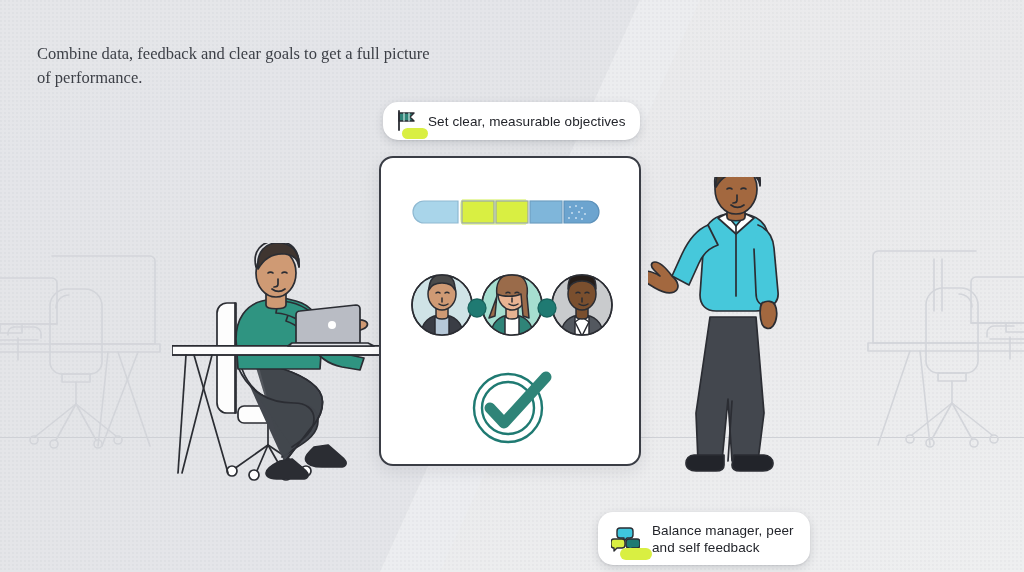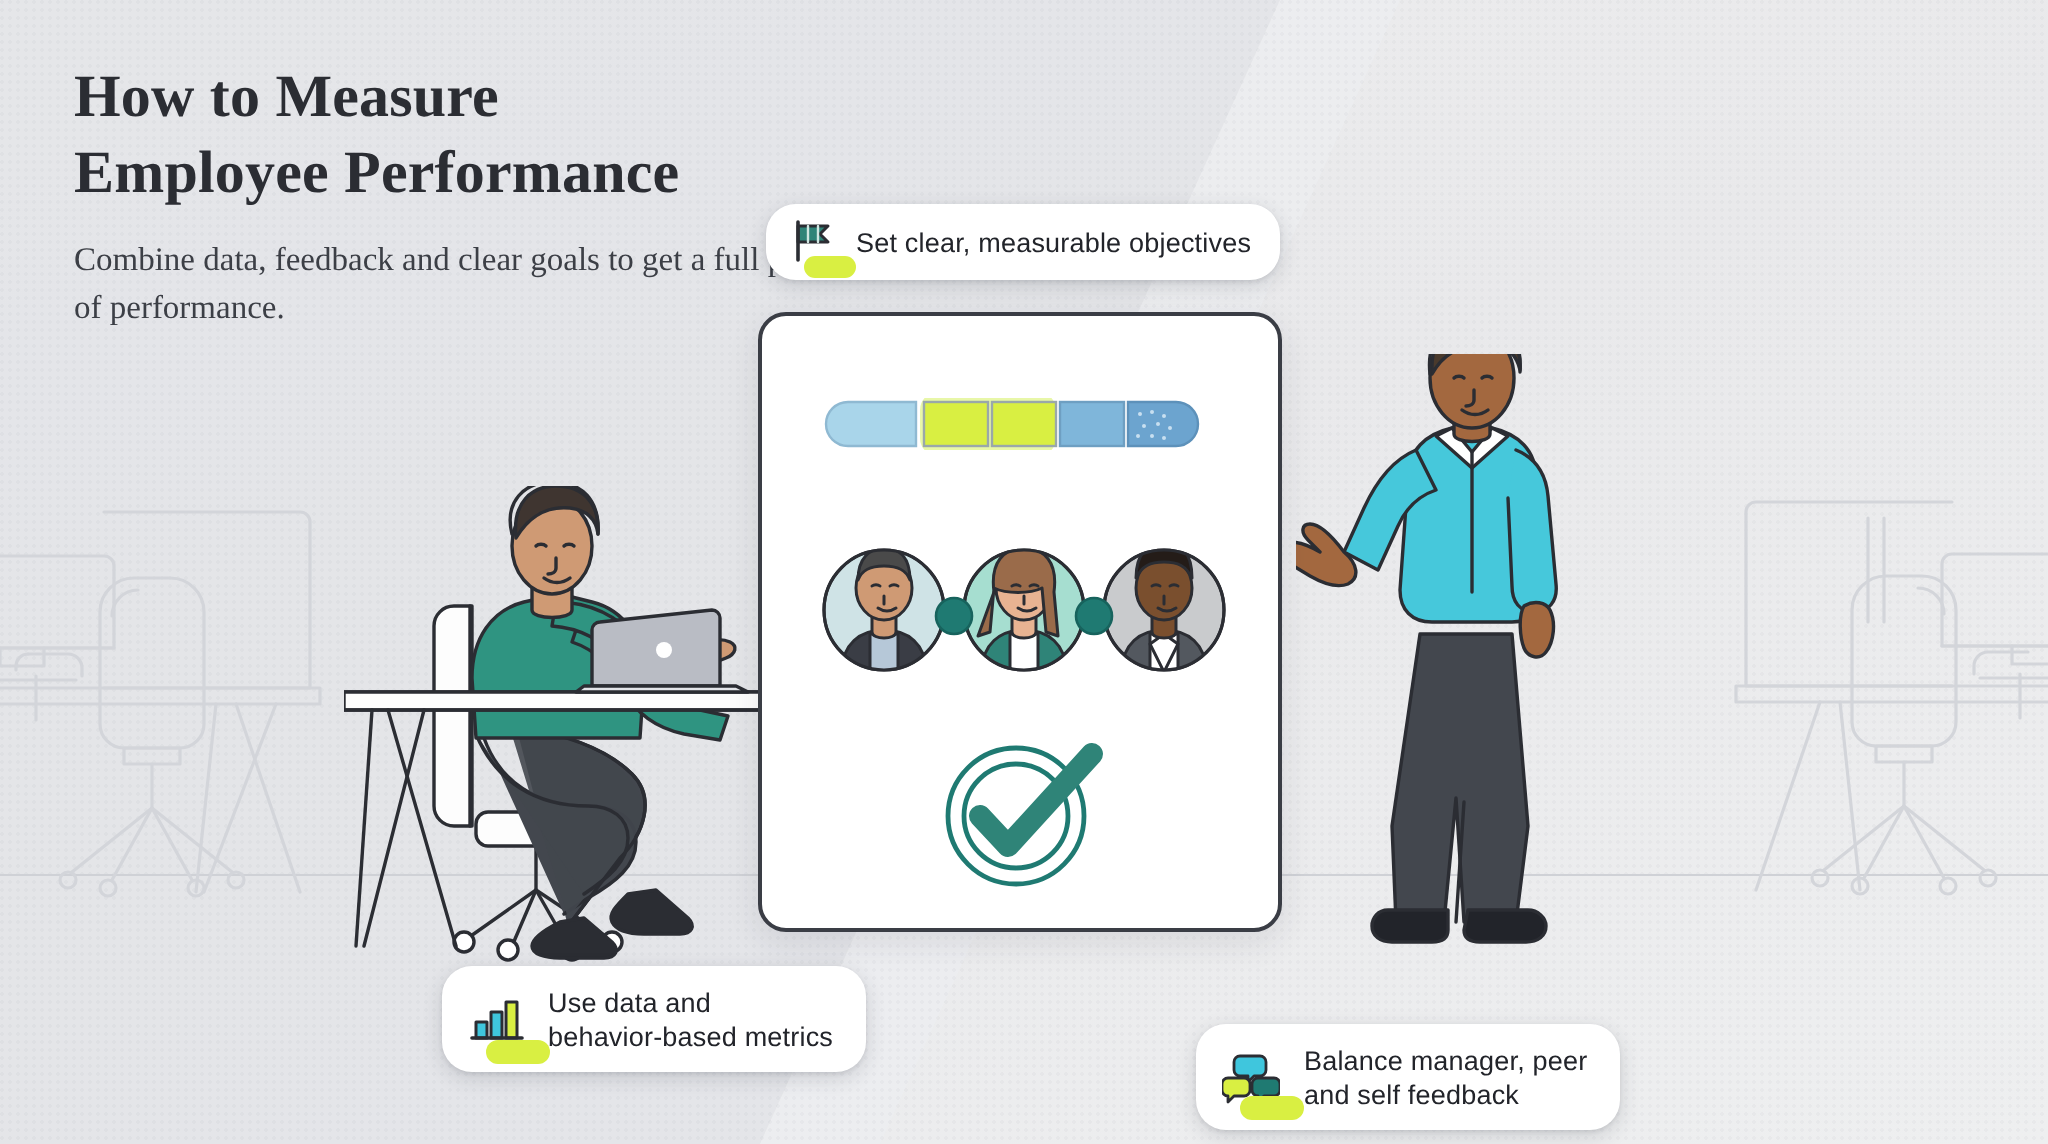--- a/index.html
+++ b/index.html
@@ -143,24 +143,20 @@
       <path d="M86 158 L106 194"></path>
       <path d="M86 158 L126 190"></path>
       <circle cx="44" cy="194" r="4"></circle>
         <circle cx="64" cy="198" r="4"></circle>
       <circle cx="108" cy="198" r="4"></circle>
         <circle cx="128" cy="194" r="4"></circle>
     </svg>
   </div>
 
   <div class="title-wrap">
-    <div class="title">
-      <div>How to Measure</div>
-      <div>Employee Performance</div>
-    </div>
     <div class="subtitle">Combine data, feedback and clear goals to get a full picture of performance.</div>
   </div>
 
   <div class="person" id="person-seated">
     <svg width="212" height="238" viewBox="0 0 212 238" fill="none" stroke="#2b2d33" stroke-width="1.7" stroke-linejoin="round" stroke-linecap="round">
 
       <path d="M45 70 a10 10 0 0 1 10-10 h8 v110 h-8 a10 10 0 0 1-10-10 Z" fill="#fdfdfd"></path>
       <path d="M63 60 h1 v110 h-1"></path>
 
       <path d="M72 163 h48 a6 6 0 0 1 6 6 v5 a6 6 0 0 1-6 6 H72 a6 6 0 0 1-6-6 v-5 a6 6 0 0 1 6-6 Z" fill="#fdfdfd"></path>
@@ -351,33 +347,20 @@
         <path d="M4 4 h15 l-4 4 l4 4 H4 Z" fill="#2f8478"></path>
         <path d="M9 4 v8" stroke="#cfe7e2" stroke-width="1.2"></path>
         <path d="M14 4 v8" stroke="#cfe7e2" stroke-width="1.2"></path>
         <path d="M4 2 v19" stroke-width="1.8"></path>
       </svg>
       <span class="hl"></span>
     </span>
     <span class="txt">Set clear, measurable objectives</span>
   </div>
 
-  <div class="callout" id="callout-metrics">
-    <span class="ico">
-      <svg width="28" height="28" viewBox="0 0 28 28" fill="none" stroke="#2b2d33" stroke-width="1.5" stroke-linejoin="round" stroke-linecap="round">
-        <rect x="4" y="15" width="5.5" height="8" fill="#3fc6dd"></rect>
-        <rect x="11.5" y="10" width="5.5" height="13" fill="#3fc6dd"></rect>
-        <rect x="19" y="5" width="5.5" height="18" fill="#d9ef42"></rect>
-        <path d="M2 23 H27" stroke-width="1.8"></path>
-      </svg>
-      <span class="hl"></span>
-    </span>
-    <span class="txt">Use data and
-behavior-based metrics</span>
-  </div>
 
   <div class="callout" id="callout-feedback">
     <span class="ico">
       <svg width="29" height="27" viewBox="0 0 29 27" fill="none" stroke="#2b2d33" stroke-width="1.4" stroke-linejoin="round" stroke-linecap="round">
         <path d="M9 3 h10 a3 3 0 0 1 3 3 v4 a3 3 0 0 1 -3 3 h-3 l-3 3 v-3 h-4 a3 3 0 0 1 -3 -3 V6 a3 3 0 0 1 3 -3 Z" fill="#3fc6dd"></path>
         <path d="M3 14 h8 a3 3 0 0 1 3 3 v3 a3 3 0 0 1 -3 3 H6 l-3 3 v-3 a3 3 0 0 1 -3 -3 v-3 a3 3 0 0 1 3 -3 Z" fill="#d9ef42"></path>
         <path d="M18 14 h8 a3 3 0 0 1 3 3 v3 a3 3 0 0 1 -3 3 h-5 l-3 3 v-3 a3 3 0 0 1 -3 -3 v-3 a3 3 0 0 1 3 -3 Z" fill="#1f7a72"></path>
       </svg>
       <span class="hl"></span>
     </span>

